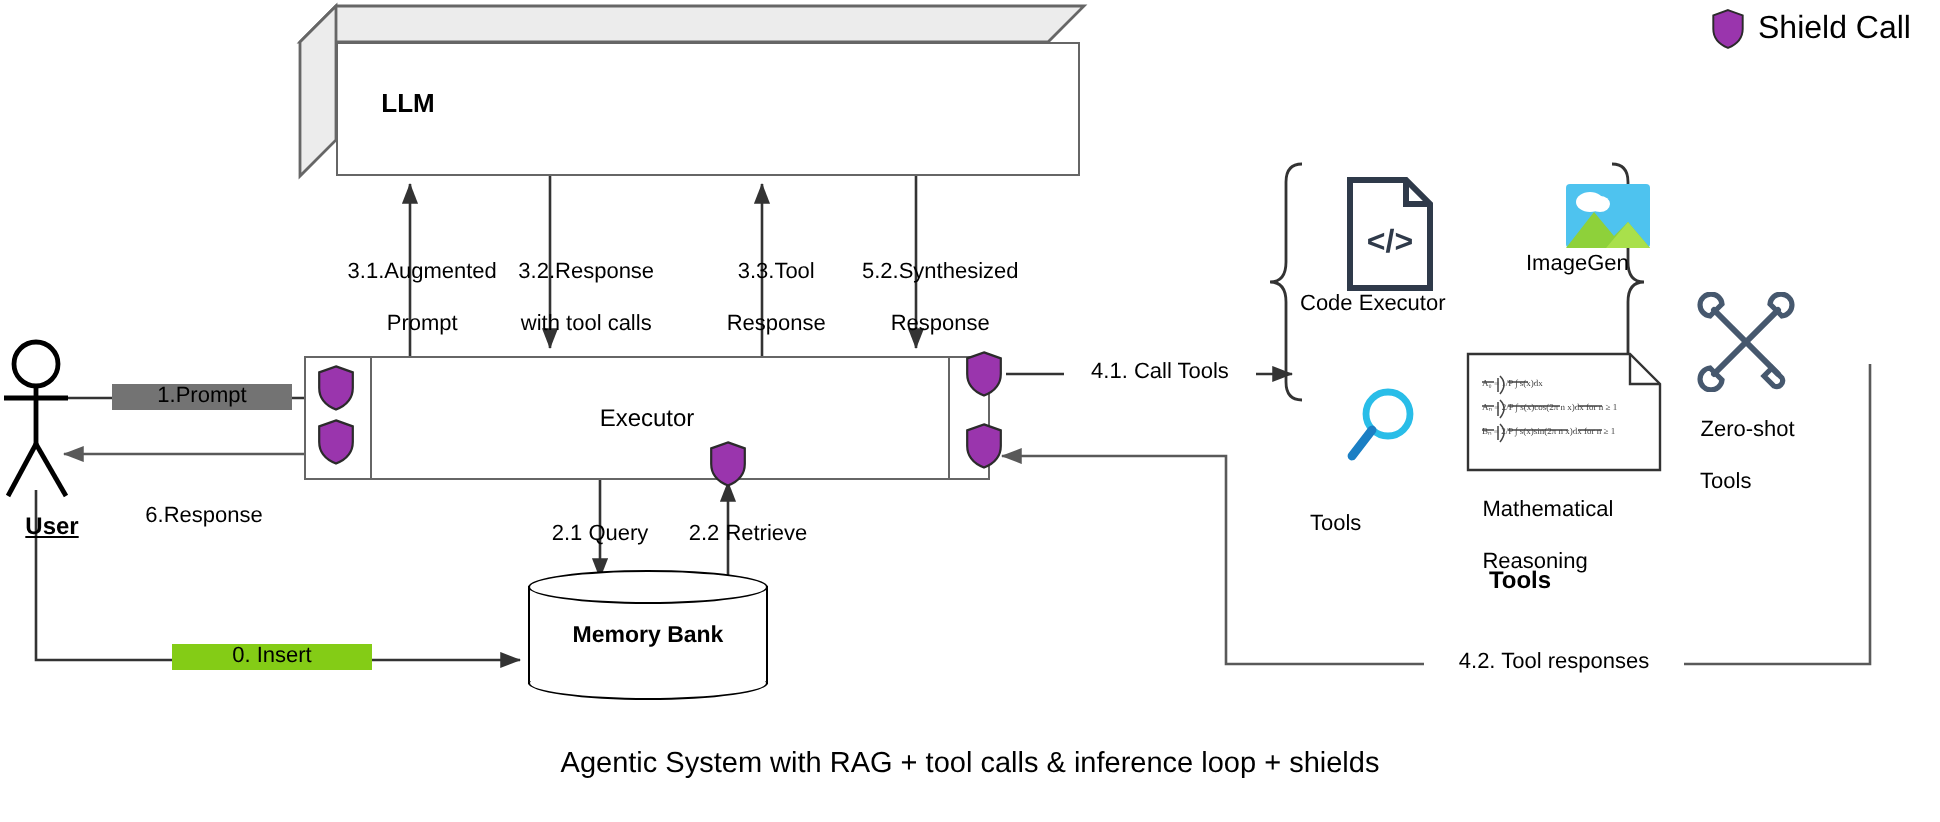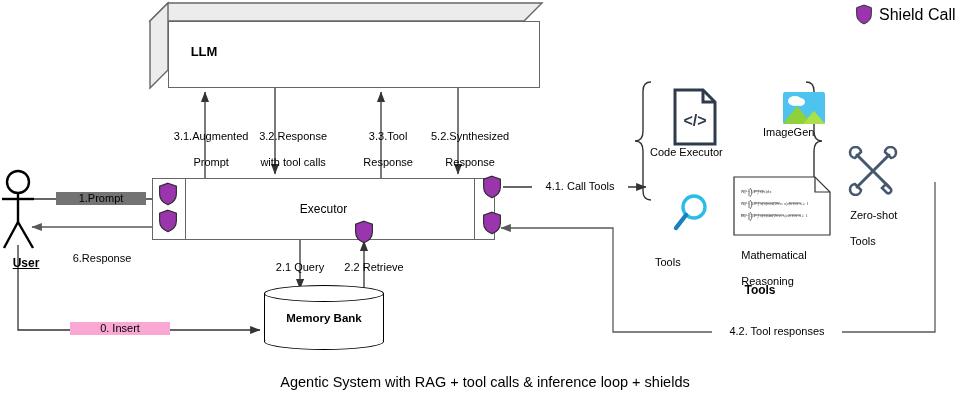--- a/index.html
+++ b/index.html
@@ -175,21 +175,21 @@
   </div>
   <div class="txt" style="left:408px;top:117px;width:112px;">
     <span>5.2.Synthesized</span><br>
     <span>Response</span>
   </div>
 
   <div class="txt" style="left:56px;top:192px;width:90px;background:#737373;">1.Prompt</div>
   <div class="txt" style="left:52px;top:220px;width:100px;background:#fff;margin-top:32px;">6.Response</div>
   <div class="txt" style="left:262px;top:261px;width:76px;">2.1 Query</div>
   <div class="txt" style="left:330px;top:261px;width:88px;">2.2 Retrieve</div>
-  <div class="txt" style="left:70px;top:322px;width:100px;background:#f9a8d4;">0. Insert</div>
+  <div class="txt" style="left:86px;top:322px;width:100px;background:#84cc16;">0. Insert</div>
   <div class="txt" style="left:532px;top:180px;width:96px;background:#fff;">4.1. Call Tools</div>
   <div class="txt" style="left:712px;top:325px;width:130px;background:#fff;">4.2. Tool responses</div>
 
   <div class="tool-ico" style="left:672px;top:88px;width:46px;height:58px;">
     <svg viewBox="0 0 46 58" width="46" height="58">
       <path d="M3 2 L31 2 L43 14 L43 56 L3 56 Z" fill="#fff" stroke="#2f3a4a" stroke-width="3"></path>
       <path d="M31 2 L31 14 L43 14" fill="none" stroke="#2f3a4a" stroke-width="3"></path>
       <text x="23" y="38" font-family="'Liberation Sans',sans-serif" font-size="16" font-weight="bold" fill="#2f3a4a" text-anchor="middle">&lt;/&gt;</text>
     </svg>
   </div>

